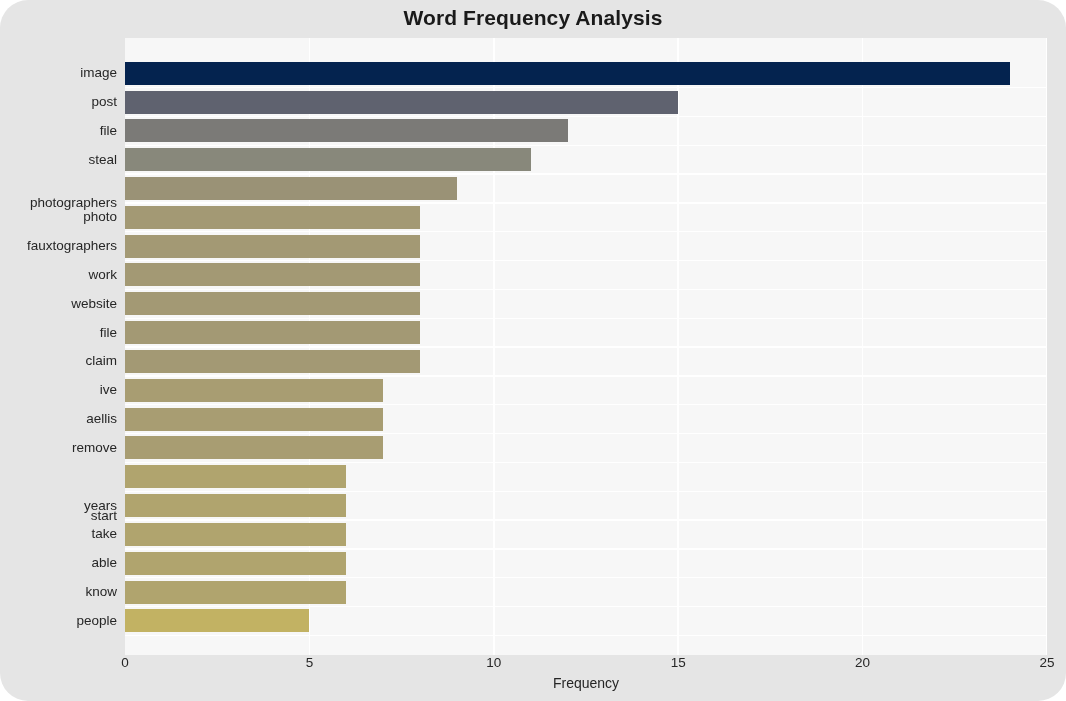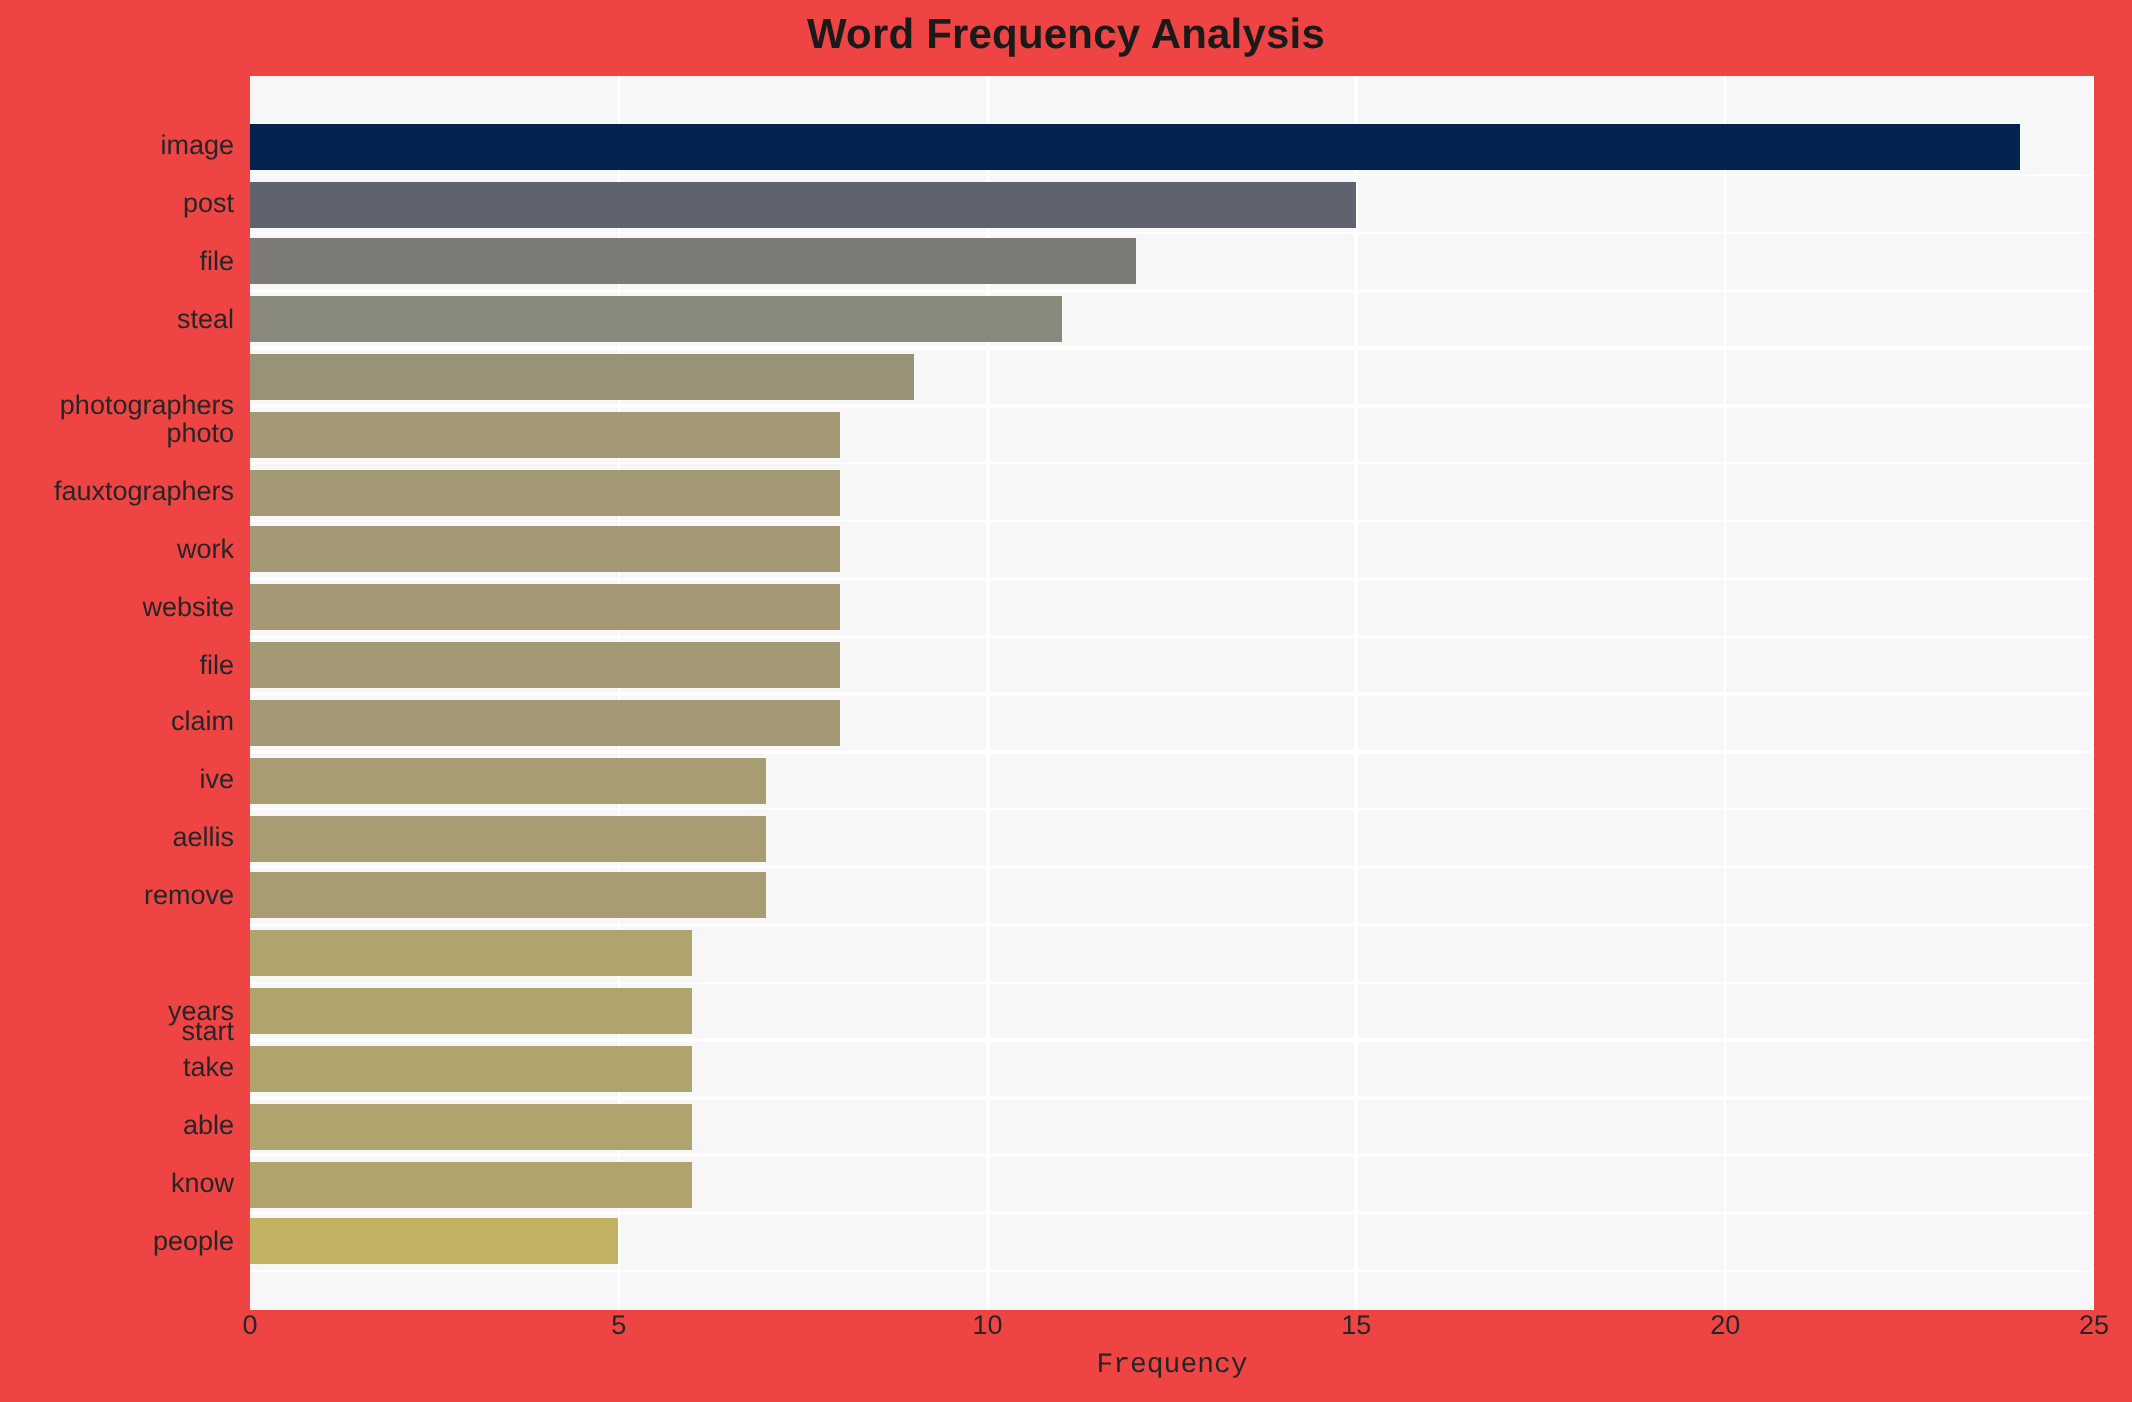--- a/index.html
+++ b/index.html
@@ -12,21 +12,22 @@
     height: 701px;
     font-family: "Liberation Sans", sans-serif;
     color: #262626;
     overflow: hidden;
   }
 
   #figure {
     position: relative;
     width: 1066px;
     height: 701px;
-    background: #ef4444;
+    background: #e5e5e5;
+    border-radius: 28px;
   }
 
   
   #chart-title {
     position: absolute;
     left: 0;
     top: 6px;
     width: 1066px;
     text-align: center;
     font-size: 21px;
@@ -104,21 +105,20 @@
     white-space: nowrap;
   }
   #x-axis-label {
     position: absolute;
     left: 125px;
     top: 675px;
     width: 922px;
     text-align: center;
     font-size: 14px;
     color: #262626;
-    font-family: Liberation Mono, monospace;
   }
 </style>
 </head>
 <body>
 
 <div id="figure">
 
   <div id="chart-title">Word Frequency Analysis</div>
 
   <div id="plot-area">

